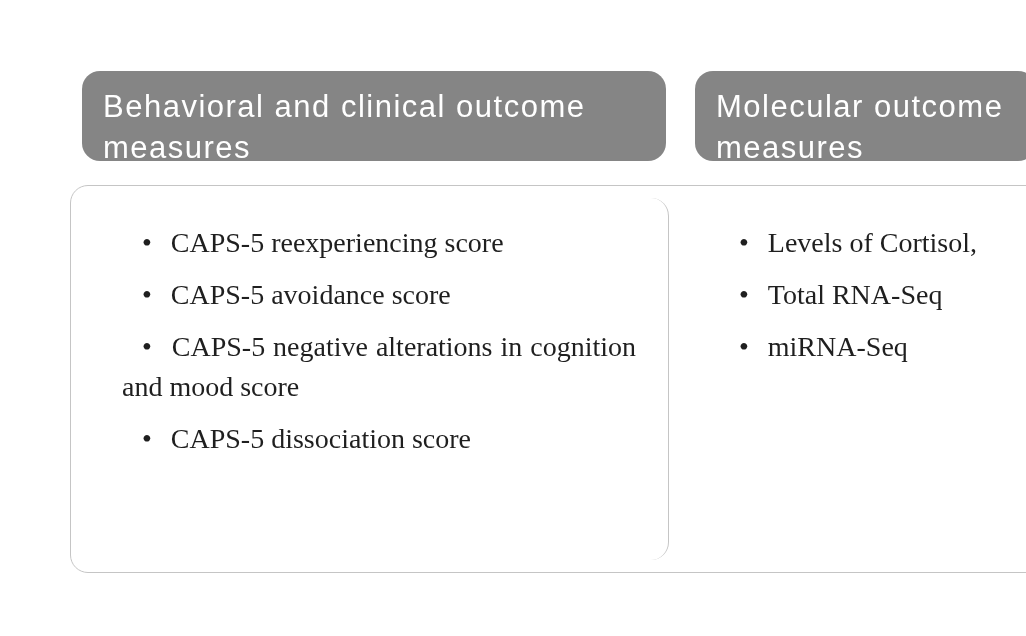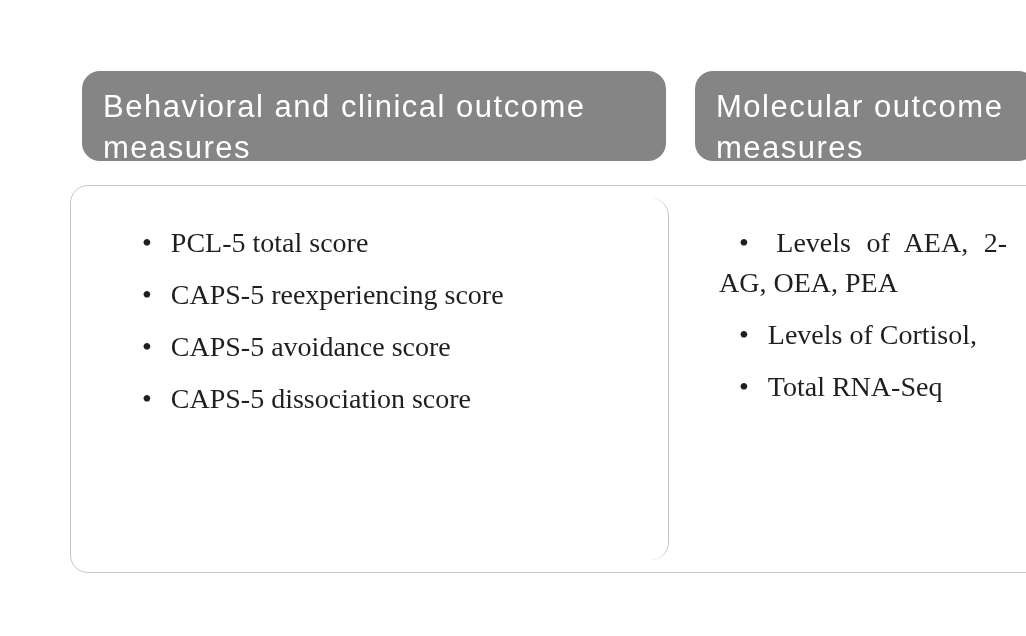--- a/index.html
+++ b/index.html
@@ -75,27 +75,27 @@
 <div class="page">
   <div class="table-figure">
 
     <div class="header-row">
       <div class="header-cell left">Behavioral and clinical outcome measures</div>
       <div class="header-cell right">Molecular outcome measures</div>
     </div>
 
     <div class="body-row">
       <div class="body-cell left">
-          <div class="bullet-item"><span class="bullet">• </span>PCL-5 total score</div>
           <div class="bullet-item"><span class="bullet">• </span>CAPS-5 reexperiencing score</div>
           <div class="bullet-item"><span class="bullet">• </span>CAPS-5 avoidance score</div>
+          <div class="bullet-item"><span class="bullet">• </span>CAPS-5 negative alterations in cognition and mood score</div>
           <div class="bullet-item"><span class="bullet">• </span>CAPS-5 dissociation score</div>
         </div>
       <div class="body-cell right">
-          <div class="bullet-item"><span class="bullet">• </span>Levels of AEA, 2-AG, OEA, PEA</div>
           <div class="bullet-item"><span class="bullet">• </span>Levels of Cortisol,</div>
           <div class="bullet-item"><span class="bullet">• </span>Total RNA-Seq</div>
+          <div class="bullet-item"><span class="bullet">• </span>miRNA-Seq</div>
         </div>
     </div>
 
   </div>
 
 </div>
 
 </body></html>

